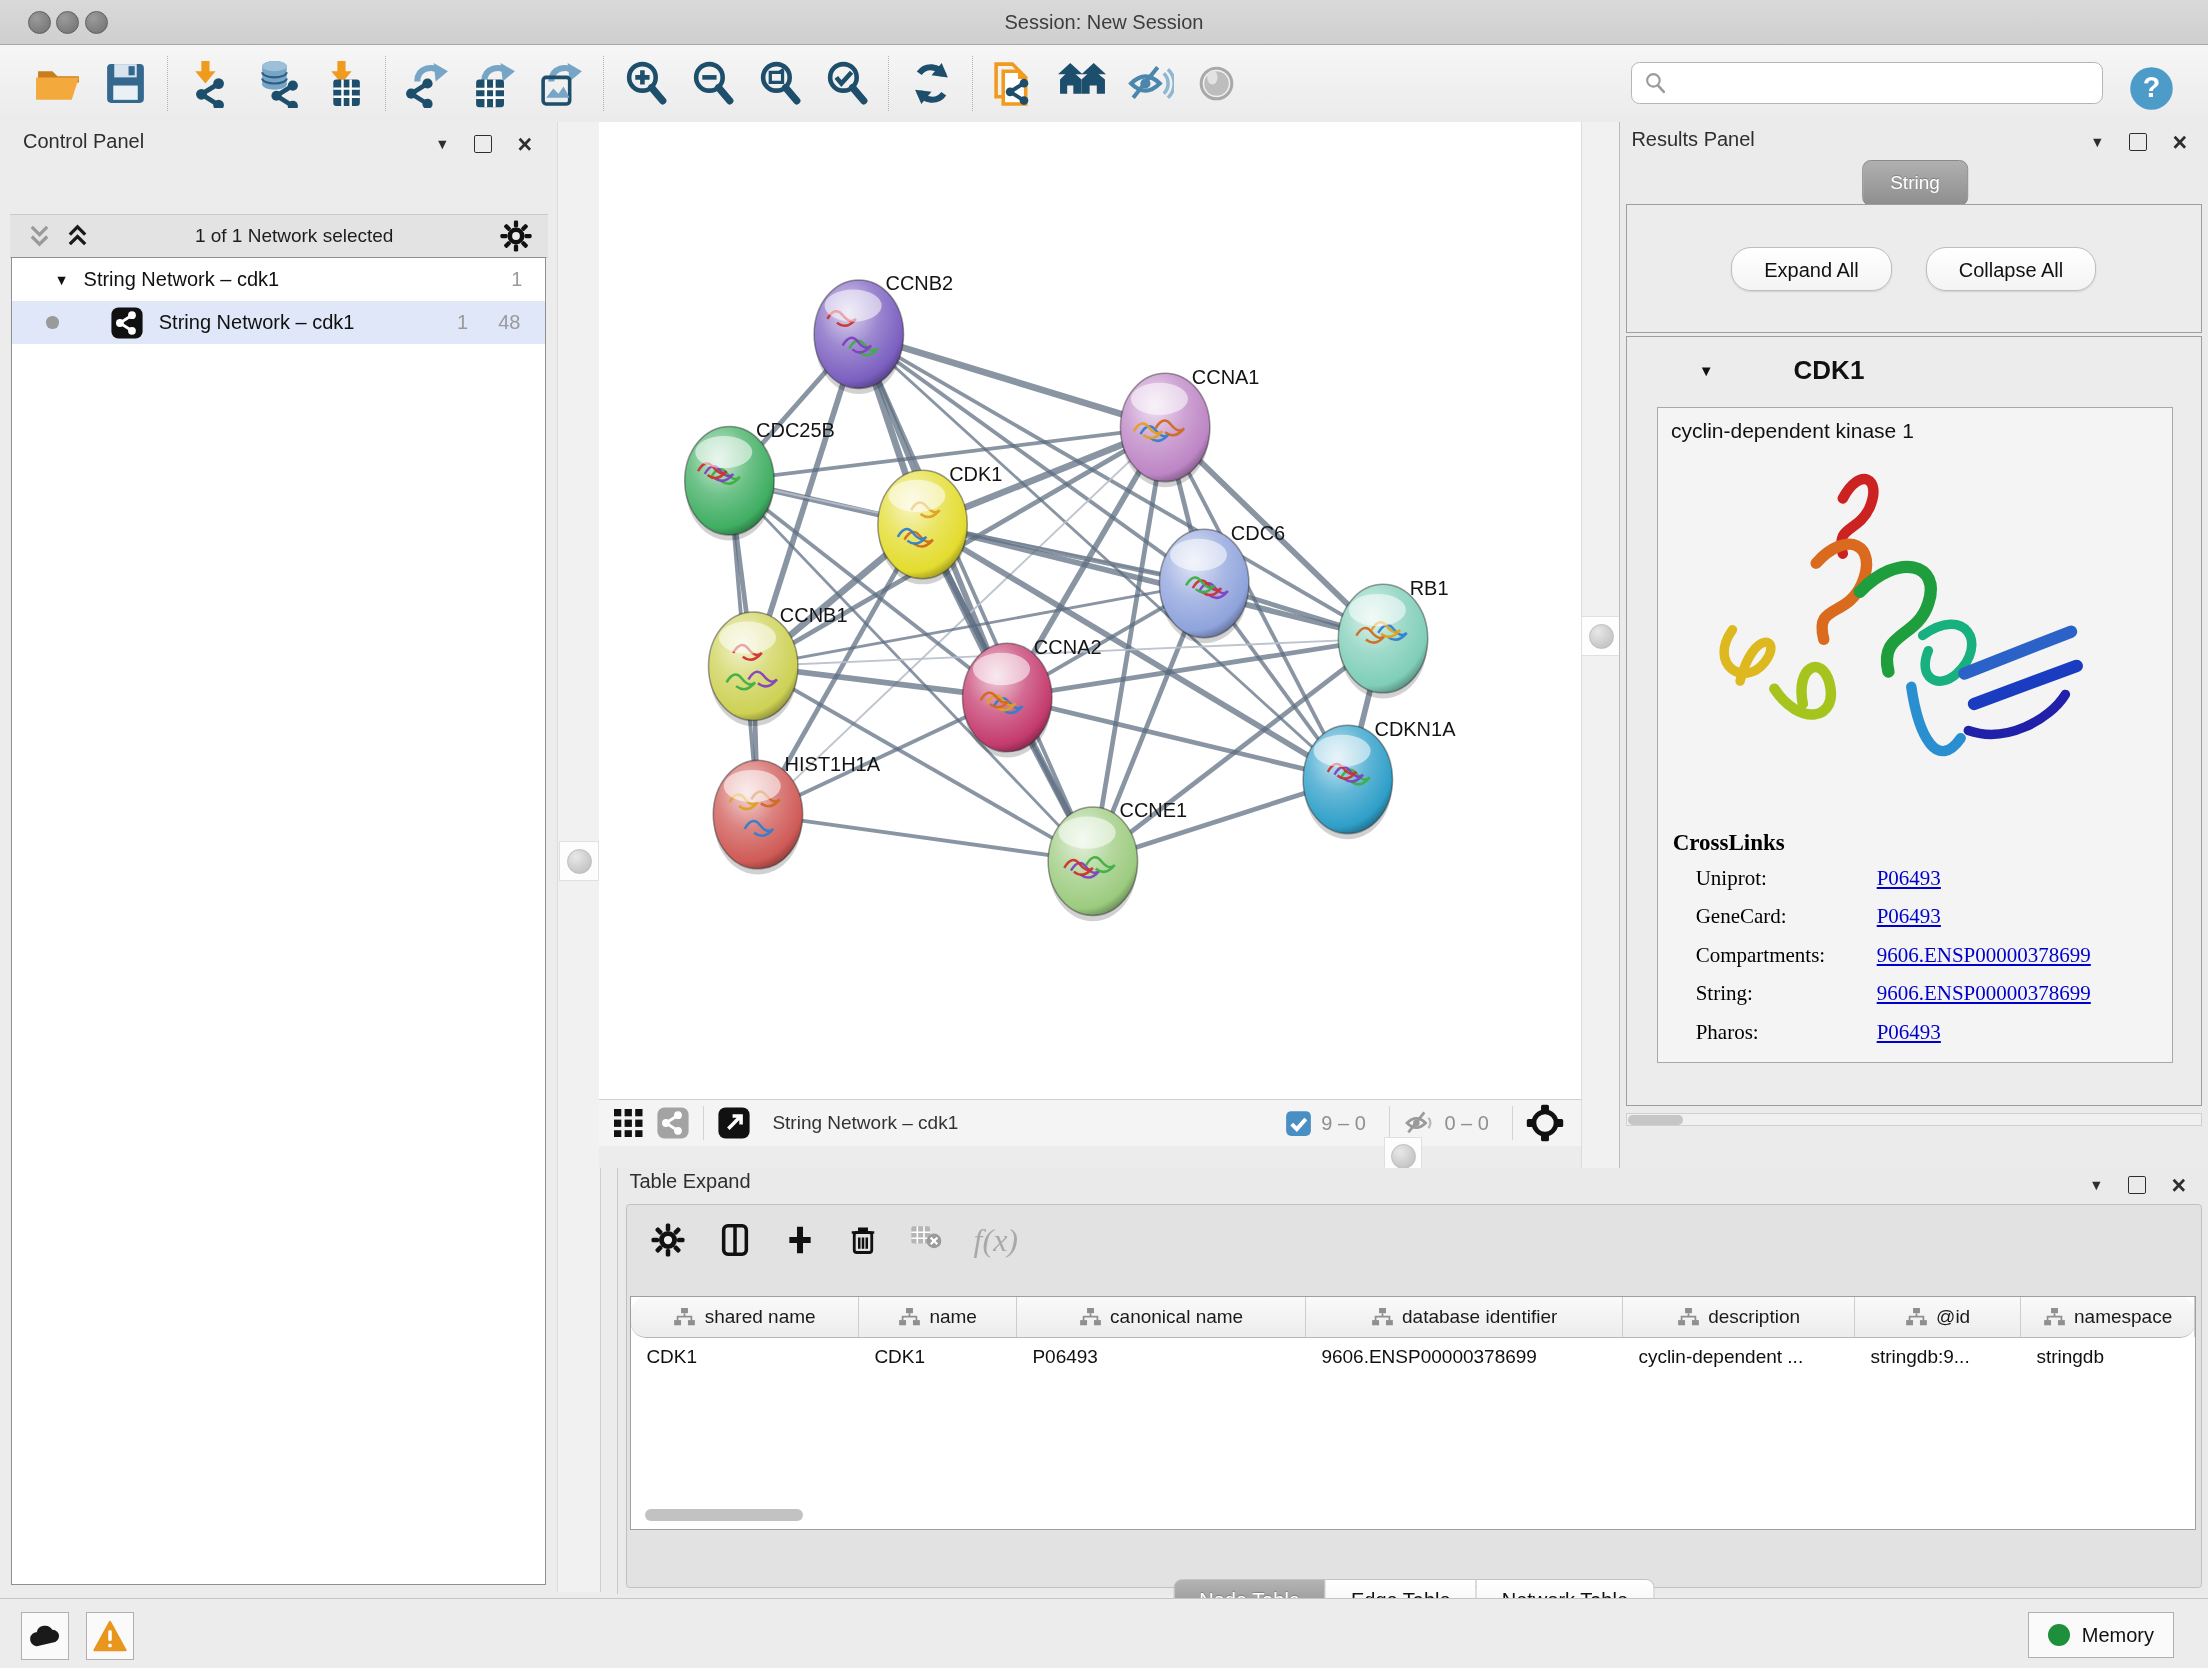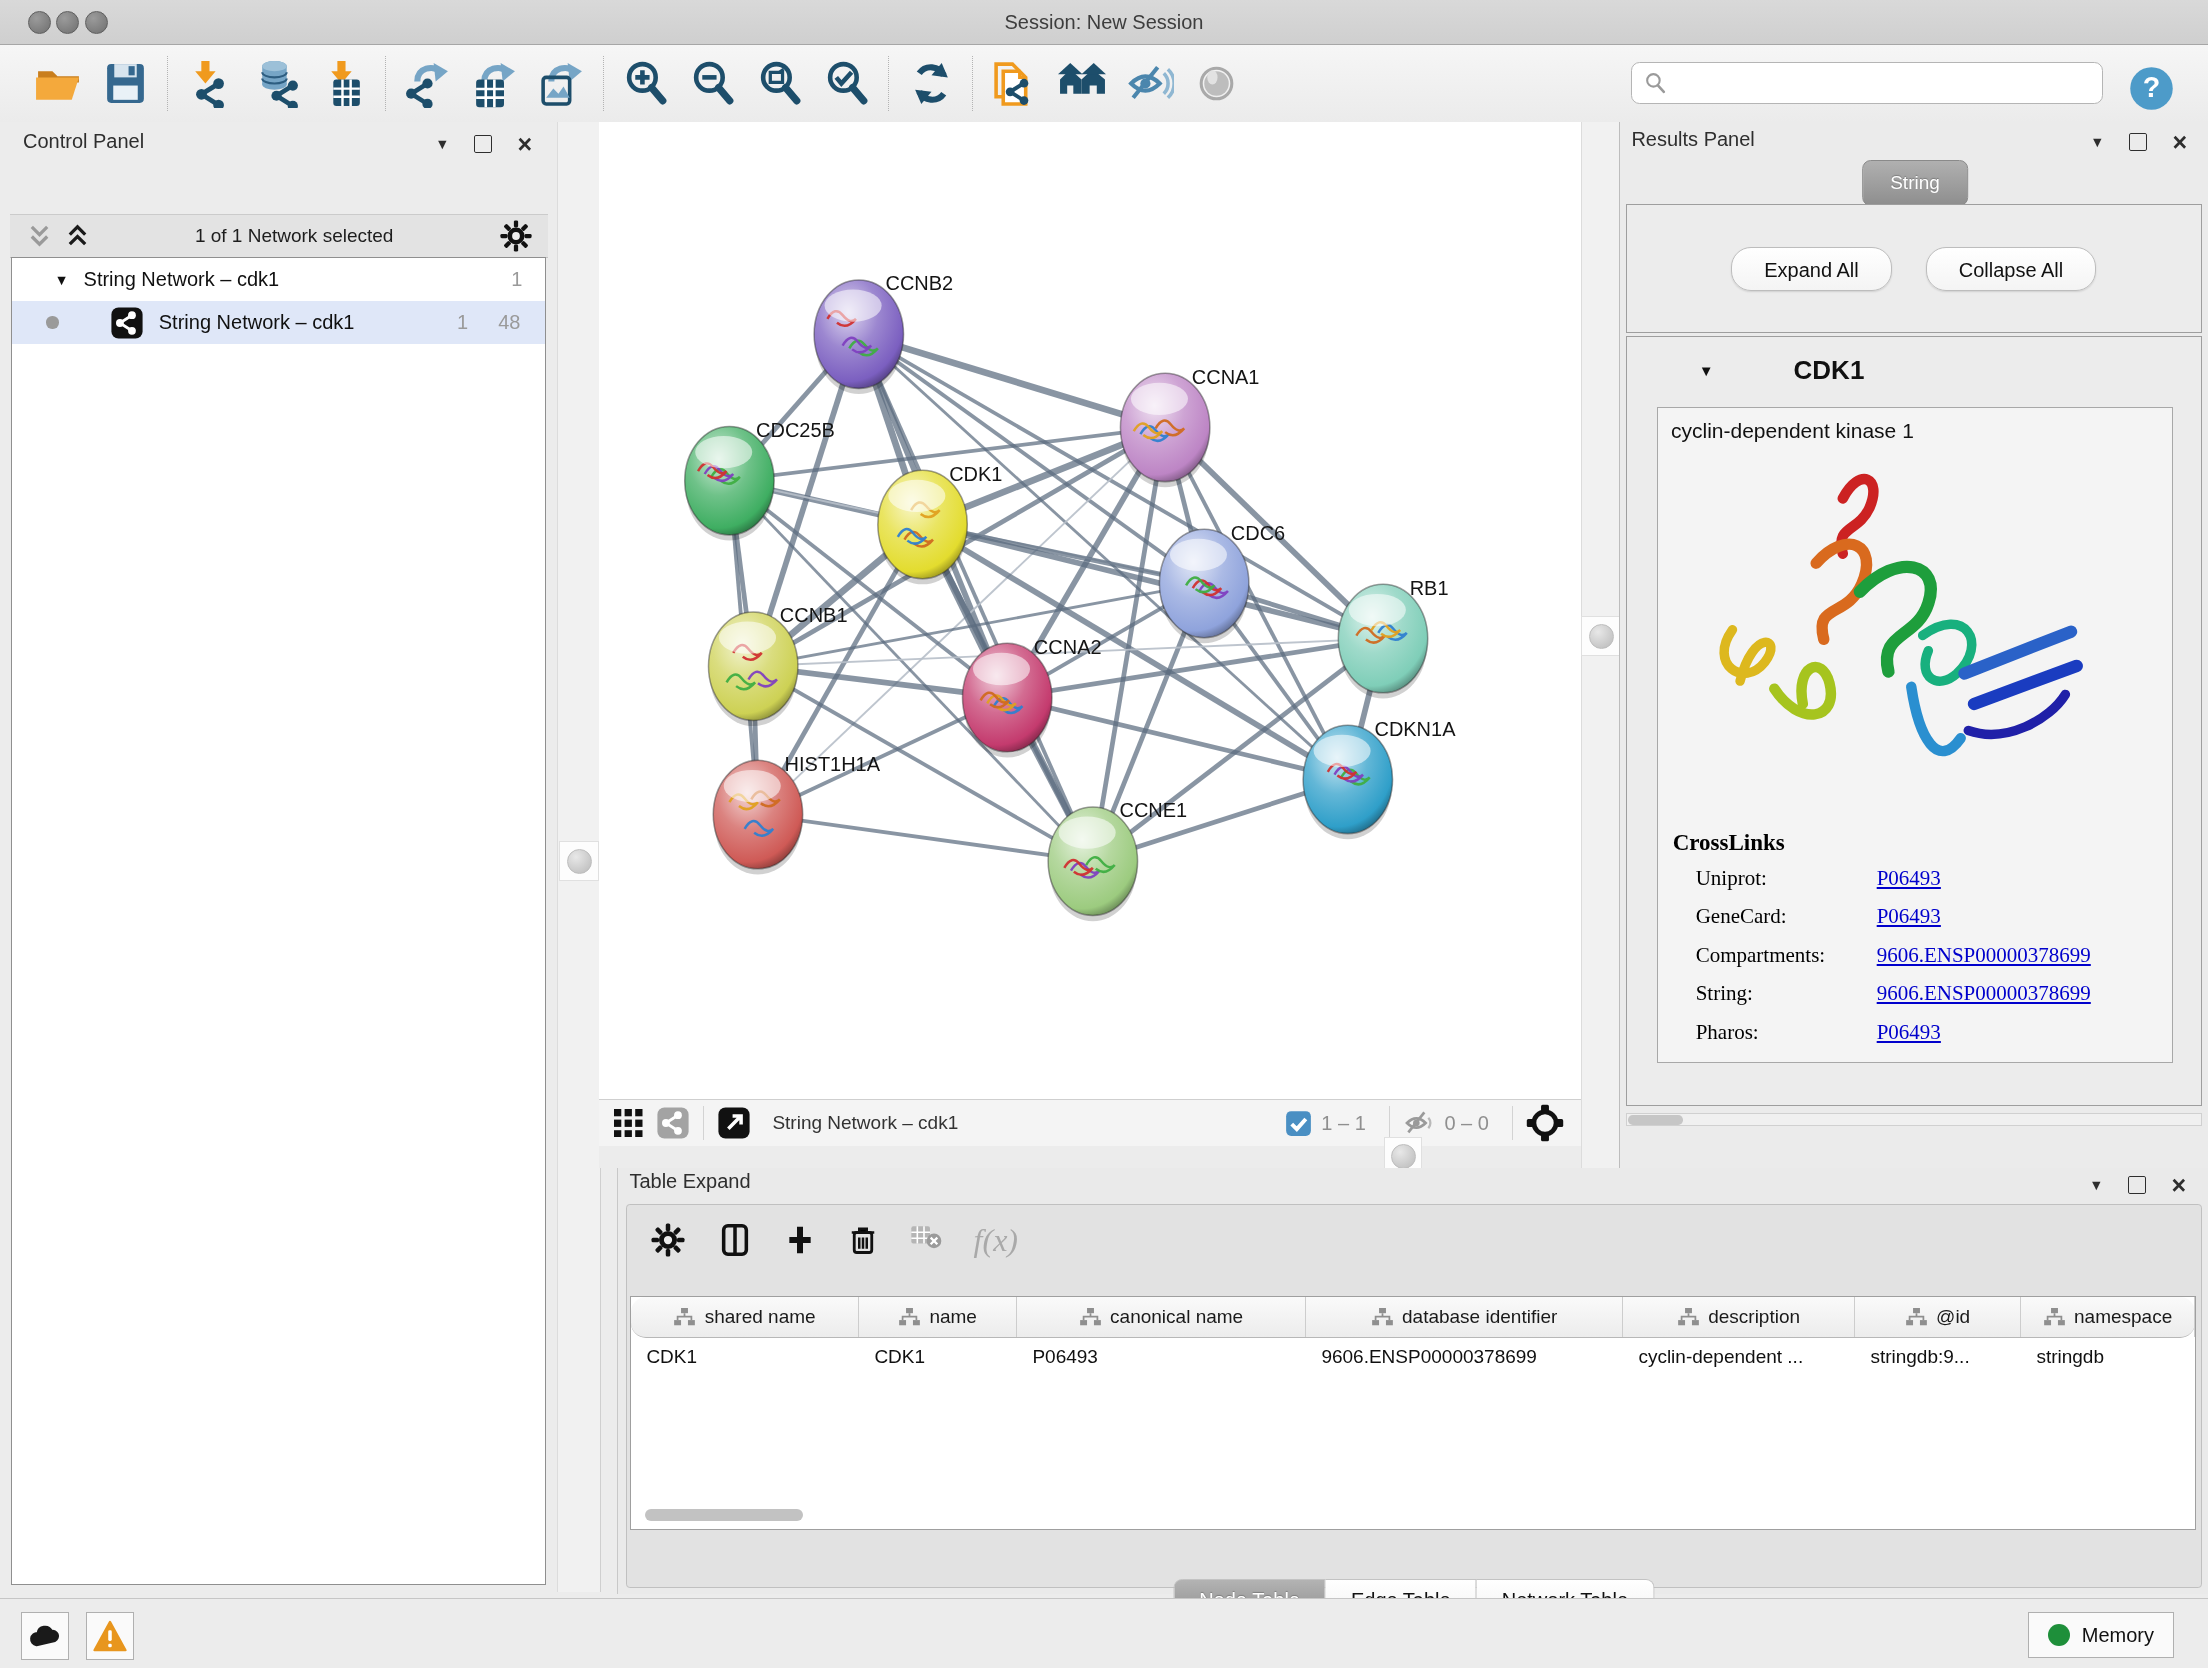--- a/index.html
+++ b/index.html
@@ -627,21 +627,21 @@
         </svg>
       </span>
     <span style="margin-left:21px">String Network – cdk1</span>
     <span style="flex:1"></span>
     <span id="chkIco">
         <svg width="27" height="27" viewBox="0 0 48 48">
           <rect x="2" y="2" width="44" height="44" rx="9" fill="#4a8fc3"></rect>
           <path d="M12 25 l9 9 16-18" stroke="#fff" stroke-width="7" fill="none"></path>
         </svg>
       </span>
-    <span class="gray-num" style="margin:0 9.5px">1 – 1</span>
+    <span class="gray-num" style="margin:0 9.5px">9 – 0</span>
     <span class="nt-sep"></span>
     <span id="eyeGray">
         <svg width="32" height="32" viewBox="0 0 48 48">
           <path d="M6 24 Q20 10 34 24 Q20 38 6 24 z" fill="none" stroke="#9a9a9a" stroke-width="4"></path>
           <circle cx="20" cy="24" r="5" fill="#9a9a9a"></circle>
           <line x1="8" y1="38" x2="32" y2="8" stroke="#9a9a9a" stroke-width="4"></line>
           <path d="M38 16 a12 12 0 0 1 0 16" stroke="#b9b9b9" stroke-width="3.5" fill="none"></path>
         </svg>
       </span>
     <span class="gray-num" style="margin:0 9.5px">0 – 0</span>

